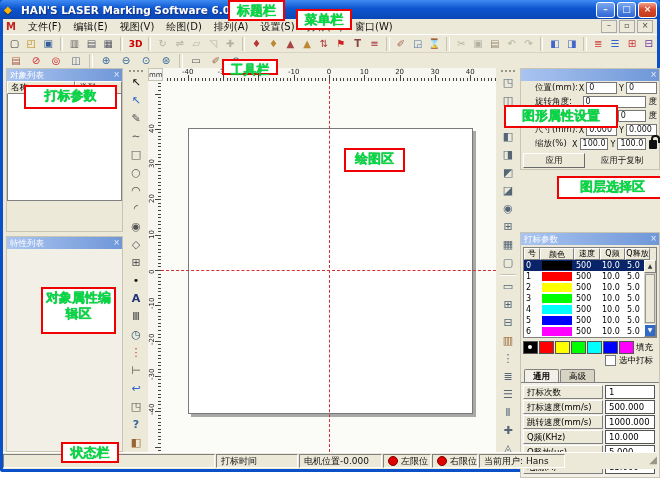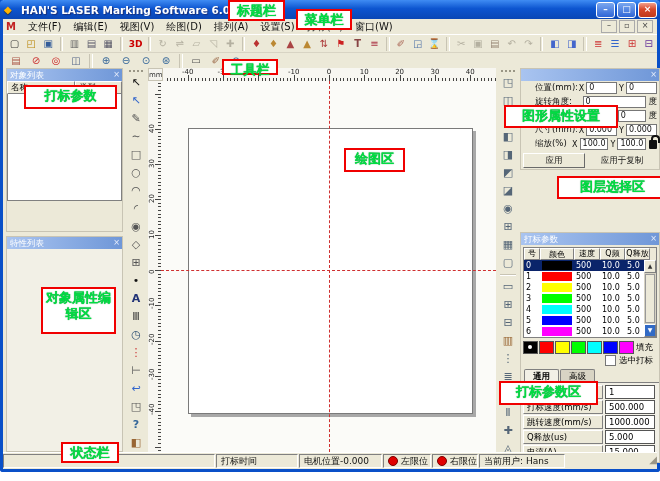--- a/index.html
+++ b/index.html
@@ -666,20 +666,24 @@
             </div>
             <div class="frow">
               <div class="flab">打标速度(mm/s)</div>
               <div class="fval">500.000</div>
             </div>
             <div class="frow">
               <div class="flab">跳转速度(mm/s)</div>
               <div class="fval">1000.000</div>
             </div>
             <div class="frow">
+              <div class="flab">Q频(KHz)</div>
+              <div class="fval">10.000</div>
+            </div>
+            <div class="frow">
               <div class="flab">Q释放(us)</div>
               <div class="fval">5.000</div>
             </div>
             <div class="frow">
               <div class="flab">电流(A)</div>
               <div class="fval">15.000</div>
             </div>
           </div>
     </div>
   </div>
@@ -710,15 +714,14 @@
 </div>
 
 <div class="ann" id="ann-title">标题栏</div>
 <div class="ann" id="ann-menu">菜单栏</div>
 <div class="ann" id="ann-toolbar">工具栏</div>
 <div class="ann" id="ann-objlist">打标参数</div>
 <div class="ann" id="ann-draw">绘图区</div>
 <div class="ann" id="ann-props">图形属性设置</div>
 <div class="ann" id="ann-layer">图层选择区</div>
 <div class="ann" id="ann-objprop">对象属性编辑区</div>
-<div class="ann" id="ann-markparam">打标参数区</div>
 <div class="ann" id="ann-status">状态栏</div>
 </div>
 
 </body></html>

